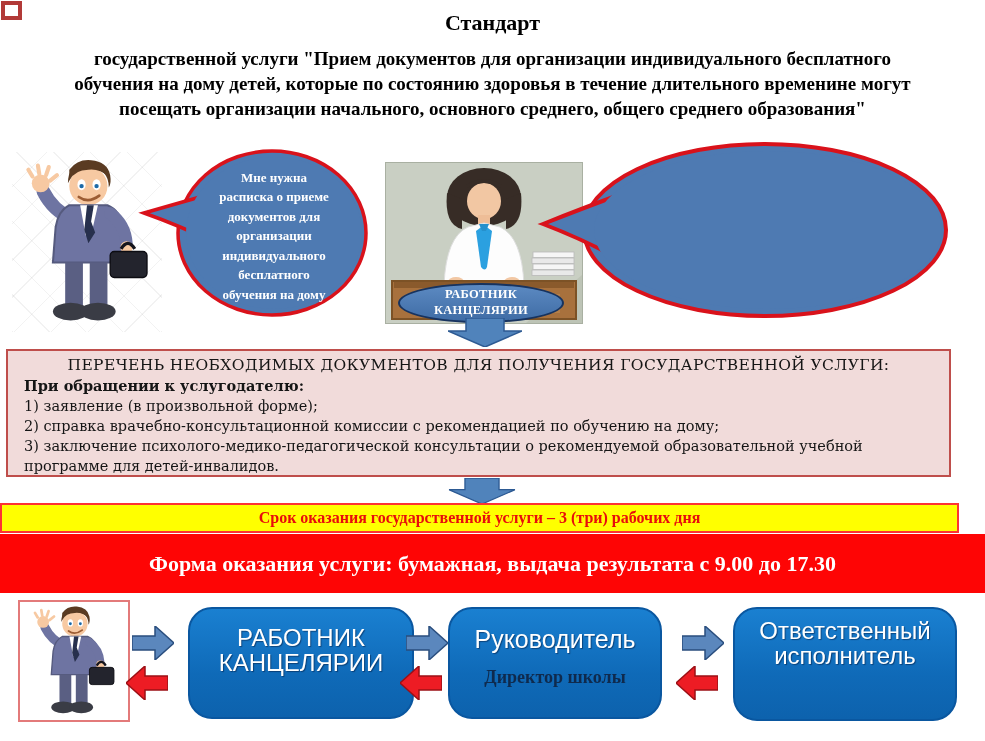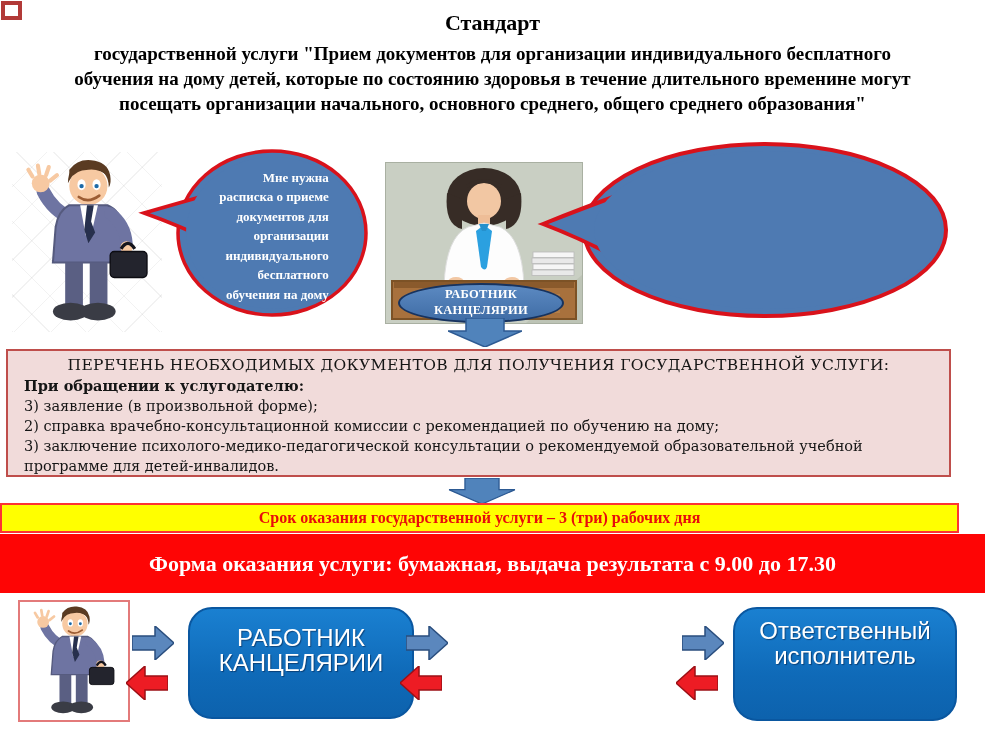--- a/index.html
+++ b/index.html
@@ -5,38 +5,38 @@
   html,body{margin:0;padding:0;background:#fff;}
   #canvas{
     position:relative;width:985px;height:741px;background:#ffffff;overflow:hidden;
     font-family:"Liberation Serif",serif;color:#000;
   }
   
   .corner-mark{position:absolute;left:1px;top:1px;width:13px;height:11px;border:4px solid #b23a38;}
 
   
   .title{position:absolute;left:0;top:8px;width:100%;text-align:center;font-weight:bold;line-height:1.32;}
-  .title .t1{font-size:22px;margin-bottom:4px;}
+  .title .t1{font-size:22px;margin-bottom:9px;}
   .title .t2{font-size:19px;}
 
   
   .watermark{background-image:
      repeating-linear-gradient(45deg, rgba(130,130,130,.10) 0 1px, transparent 1px 26px),
      repeating-linear-gradient(-45deg, rgba(130,130,130,.10) 0 1px, transparent 1px 26px);}
 
   
   .citizen-img{position:absolute;left:12px;top:152px;width:150px;height:180px;}
   .citizen-img svg{width:100%;height:100%;display:block;}
 
   .bubble{position:absolute;}
   .bubble svg{width:100%;height:100%;display:block;}
   .bubble-left{left:138px;top:147px;width:232px;height:172px;}
   .bubble-left-text{
     position:absolute;left:192px;top:166px;width:164px;height:140px;
-    display:flex;align-items:center;justify-content:center;text-align:right;
+    display:flex;align-items:center;justify-content:center;text-align:center;
     color:#fff;font-weight:bold;font-size:13px;line-height:1.5;white-space:pre-line;}
   .bubble-right{left:535px;top:140px;width:420px;height:182px;}
   .bubble-right-text{
     position:absolute;left:624px;top:172px;width:322px;
     color:#17365d;font-weight:bold;font-size:19px;line-height:1.33;white-space:pre-line;}
 
   .clerk-img{position:absolute;left:385px;top:162px;width:196px;height:160px;border:1px solid #a9b0a2;}
   .clerk-img svg{width:100%;height:100%;display:block;}
   .clerk-label{
     position:absolute;left:398px;top:283px;width:162px;height:36px;border-radius:50%;
@@ -216,21 +216,21 @@
     <svg viewBox="0 0 420 182">
       <ellipse cx="230" cy="90" rx="181" ry="86" fill="#4e7ab2" stroke="#d9121b" stroke-width="4"></ellipse>
       <path d="M92,52 Q48,68 8,84 Q50,100 94,124 Z" fill="#4e7ab2" stroke="#d9121b" stroke-width="4"></path>
       <ellipse cx="233" cy="90" rx="174" ry="79" fill="#4e7ab2"></ellipse>
     </svg>
   </div>
 
   <div class="docs-panel">
     <div class="docs-heading">ПЕРЕЧЕНЬ НЕОБХОДИМЫХ ДОКУМЕНТОВ ДЛЯ ПОЛУЧЕНИЯ ГОСУДАРСТВЕННОЙ УСЛУГИ:</div>
     <div class="docs-sub">При обращении к услугодателю:</div>
-    <div class="docs-item">3) заявление (в произвольной форме);</div>
+    <div class="docs-item">1) заявление (в произвольной форме);</div>
     <div class="docs-item">2) справка врачебно-консультационной комиссии с рекомендацией по обучению на дому;</div>
     <div class="docs-item">3) заключение психолого-медико-педагогической консультации о рекомендуемой образовательной учебной программе для детей-инвалидов.</div>
   </div>
 
   <svg class="down-arrow arrow2" viewBox="0 0 74 29">
     <use href="#sym-down-arrow" xlink:href="#sym-down-arrow"></use>
   </svg>
 
   <div class="term-bar">
     <span>Срок оказания государственной услуги – 3 (три) рабочих дня</span>
@@ -260,20 +260,24 @@
 
   <div class="arrow-pair p2">
     <svg class="fwd" viewBox="0 0 42 34">
         <use href="#sym-right-arrow" xlink:href="#sym-right-arrow"></use>
       </svg>
     <svg class="back" viewBox="0 0 42 34">
         <use href="#sym-left-arrow" xlink:href="#sym-left-arrow"></use>
       </svg>
   </div>
 
+  <div class="wf-box b2">
+    <div class="wf-title">Руководитель</div>
+    <div class="wf-sub">Директор школы</div>
+  </div>
 
   <div class="arrow-pair p3">
     <svg class="fwd" viewBox="0 0 42 34">
         <use href="#sym-right-arrow" xlink:href="#sym-right-arrow"></use>
       </svg>
     <svg class="back" viewBox="0 0 42 34">
         <use href="#sym-left-arrow" xlink:href="#sym-left-arrow"></use>
       </svg>
   </div>
 

